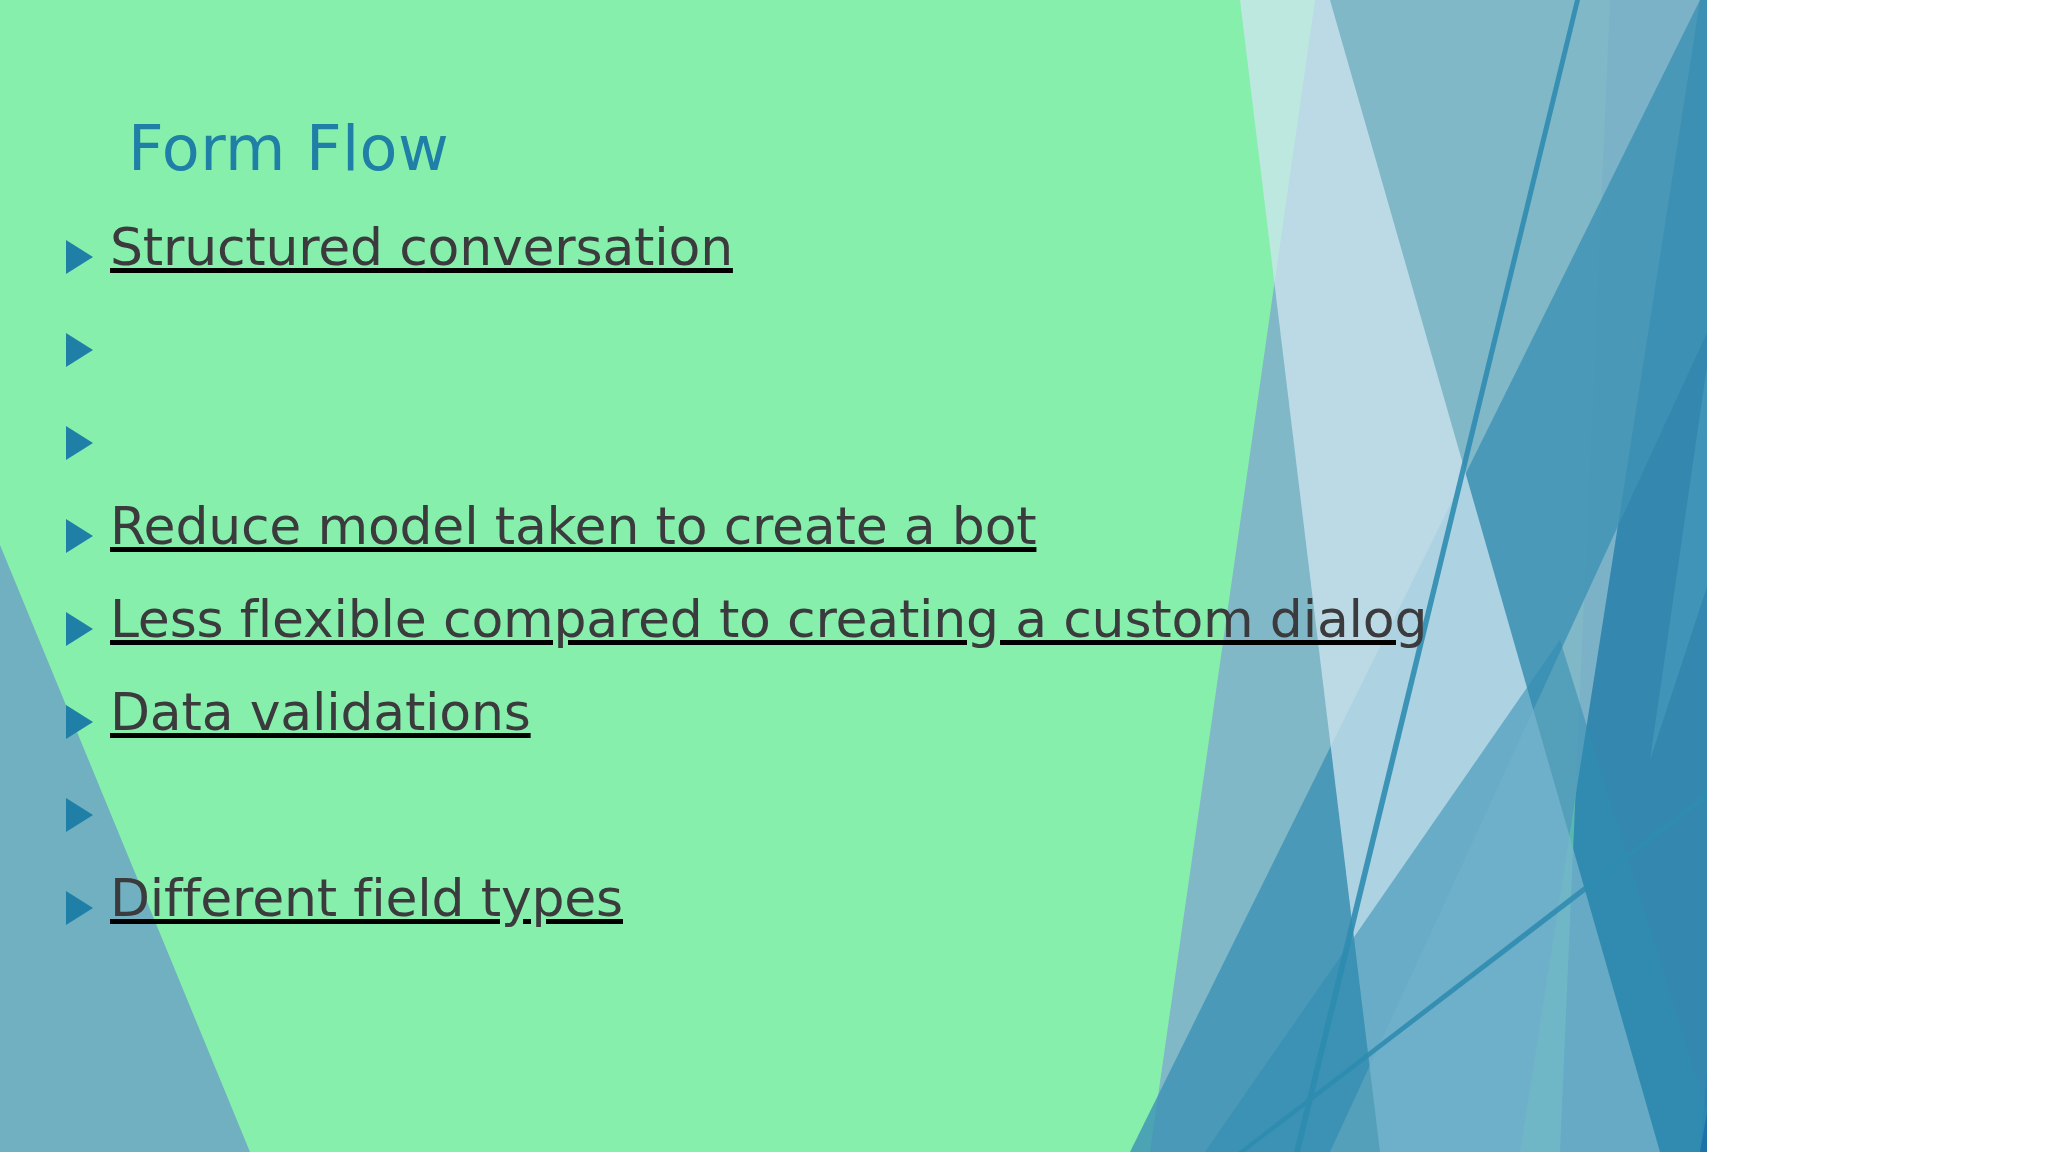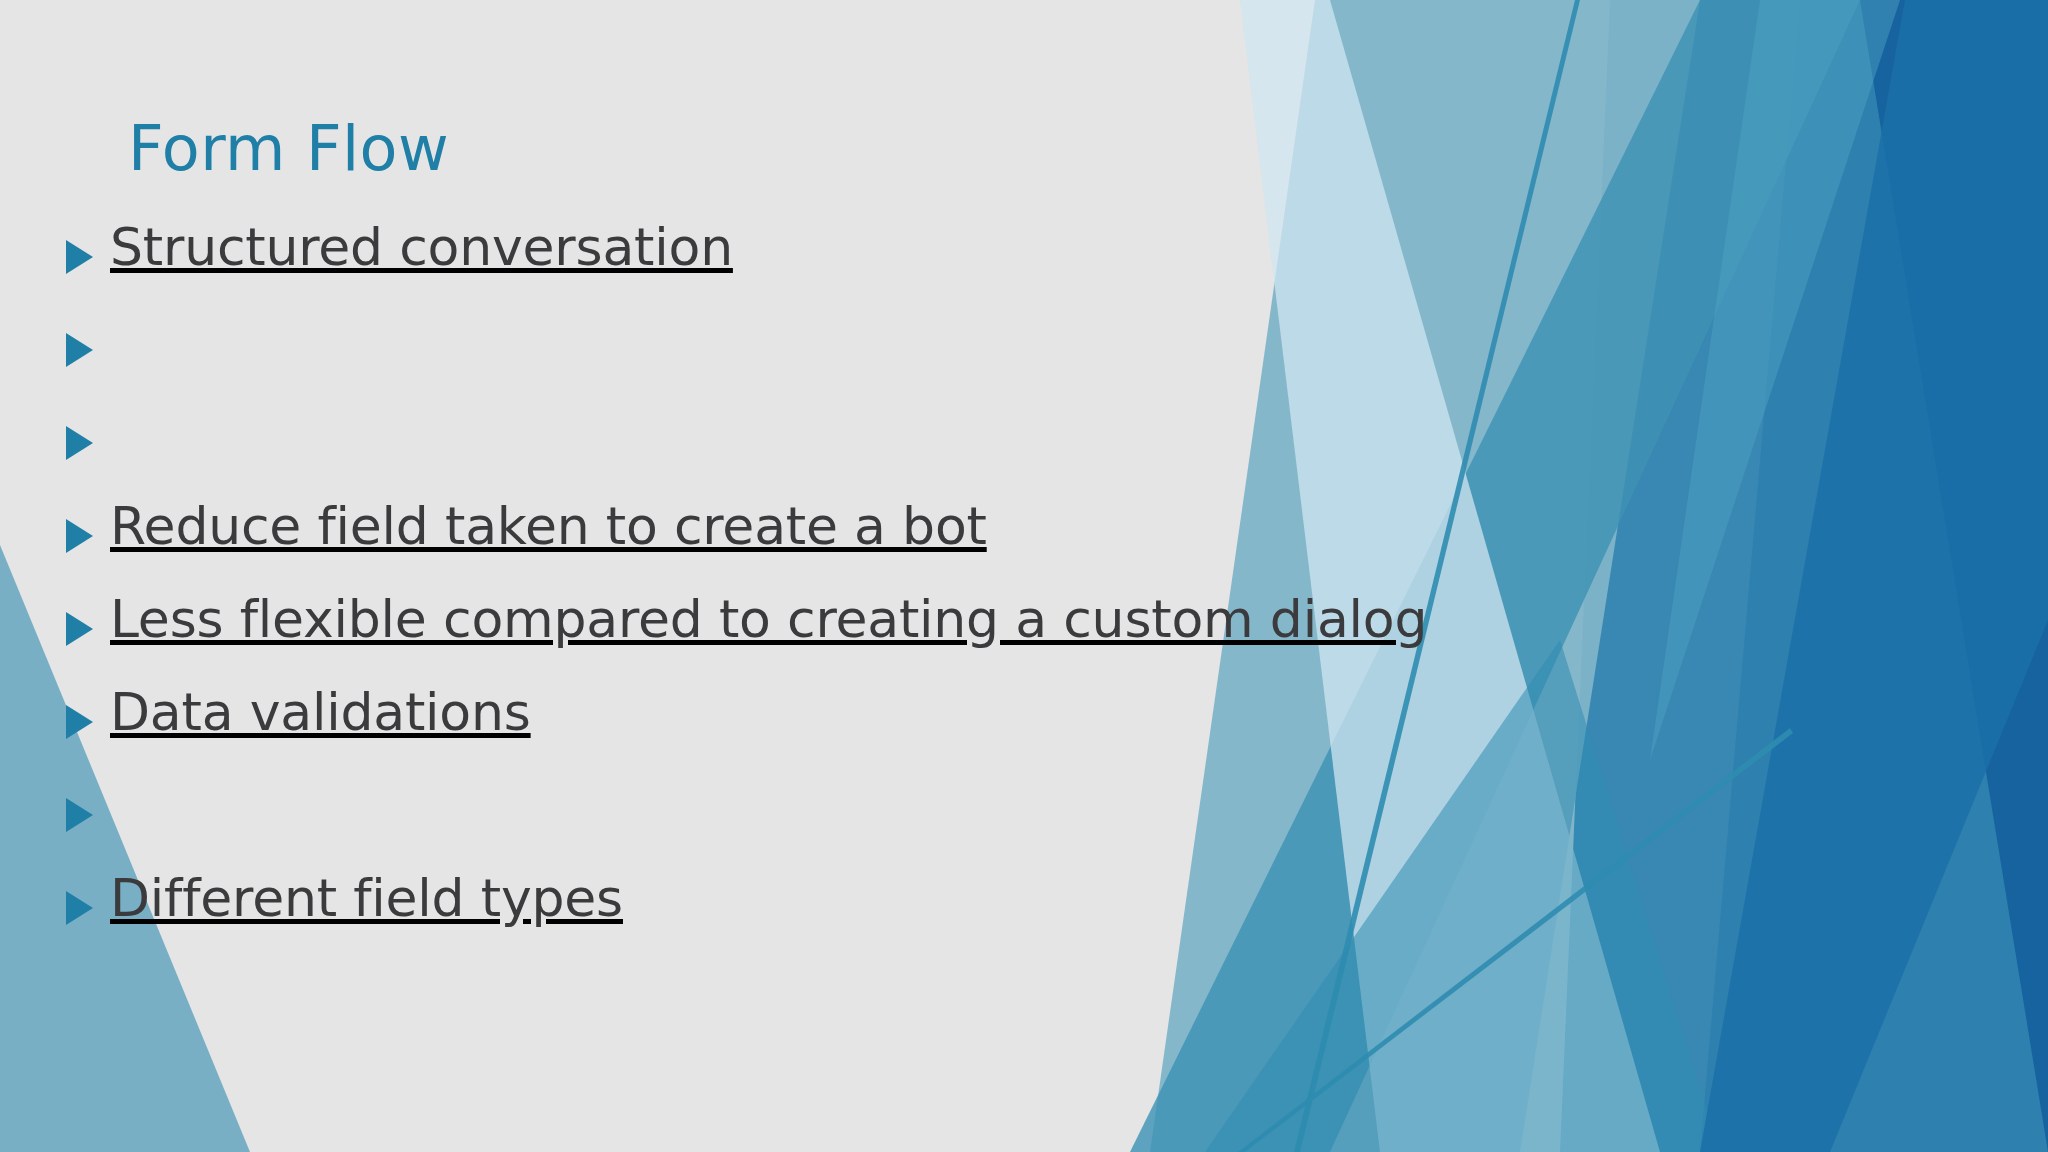--- a/index.html
+++ b/index.html
@@ -2,24 +2,24 @@
 <html><head>
 <meta charset="utf-8">
 <style>
   html, body {
     margin: 0;
     padding: 0;
     background: #ffffff;
   }
   #slide {
     position: relative;
-    width: 2048px;
+    width: 1707px;
     height: 1152px;
     overflow: hidden;
-    background: #e5e5e5;
+    background: #86efac;
     font-family: "DejaVu Sans", sans-serif;
   }
   
   #bg-decor {
     position: absolute;
     inset: 0;
     width: 2048px;
     height: 1152px;
     pointer-events: none;
   }
@@ -133,21 +133,21 @@
         <span class="bullet-marker"></span>
       </li>
 
       <li class="bullet-item">
         <span class="bullet-marker"></span>
       </li>
 
 
       <li class="bullet-item">
         <span class="bullet-marker"></span>
-        <span class="bullet-text">Reduce field taken to create a bot</span>
+        <span class="bullet-text">Reduce model taken to create a bot</span>
       </li>
 
       <li class="bullet-item">
         <span class="bullet-marker"></span>
         <span class="bullet-text">Less flexible compared to creating a custom dialog</span>
       </li>
 
       <li class="bullet-item">
         <span class="bullet-marker"></span>
         <span class="bullet-text">Data validations</span>

